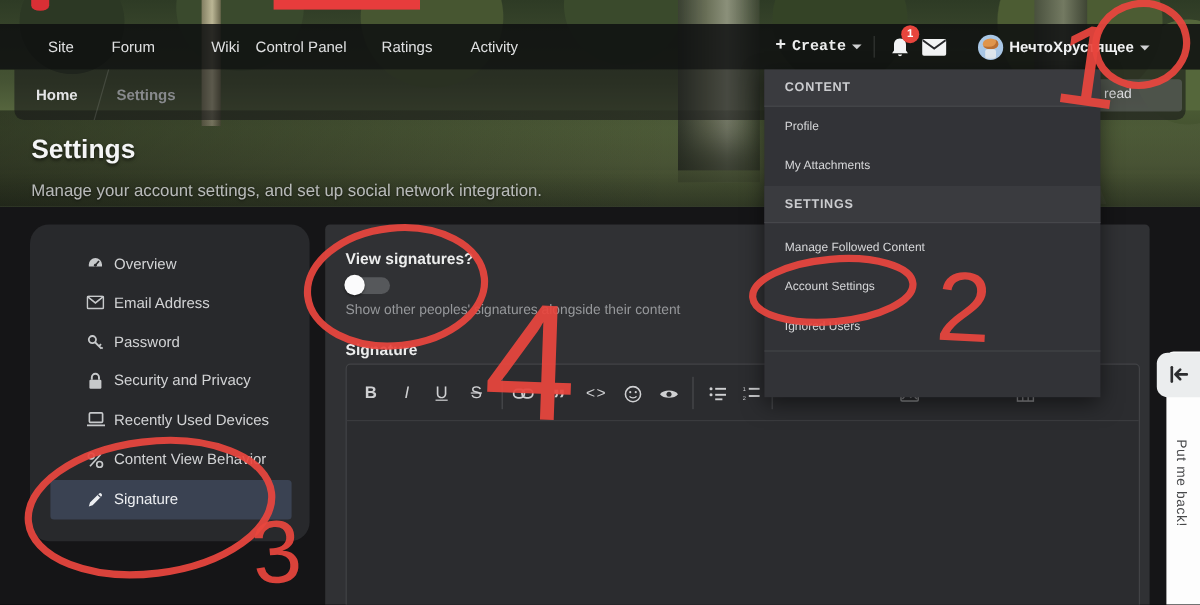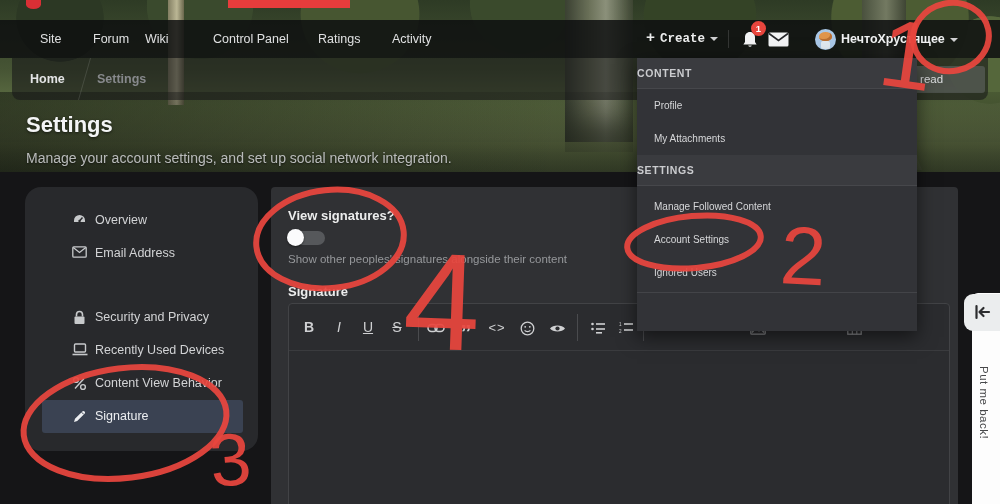--- a/index.html
+++ b/index.html
@@ -117,21 +117,21 @@
     line-height:47px; font-size:14px; cursor:pointer; }
   .ed-btn svg { vertical-align:middle; }
   .ed-div { position:absolute; top:10px; width:1px; height:27px; background:#4a4b4e; }
   .ed-area { position:absolute; left:0; top:48px; width:660px; height:165px; cursor:text; }
 
   
   .dropdown { position:absolute; left:637px; top:58px; width:280px; height:273px;
     background:#323337; box-shadow:0 6px 18px rgba(0,0,0,0.55); z-index:40; }
   .dd-head { position:absolute; left:0; width:280px; height:31px; background:#3a3b3f;
     border-bottom:1px solid #46474b; color:#cbcccf; font-size:10.5px; font-weight:bold;
-    letter-spacing:0.6px; line-height:31px; }
+    letter-spacing:0.6px; line-height:31px; padding-left:17px; }
   .dd-item { position:absolute; left:0; width:280px; height:33px; color:#d6d7d9; font-size:10px;
     line-height:33px; padding-left:17px; cursor:pointer; }
   .dd-sep { position:absolute; left:0; width:280px; height:1px; background:#434448; }
 
   
   .putback-strip { position:absolute; left:972px; top:293px; width:28px; height:211px;
     background:#fdfdfd; border-radius:6px 0 0 0; z-index:50; }
   .putback-btn { position:absolute; left:964px; top:294px; width:36px; height:37px;
     background:#ebedee; border-radius:9px 0 0 9px; z-index:51; cursor:pointer; }
   .putback-btn svg { position:absolute; left:8px; top:8px; }
@@ -156,21 +156,21 @@
     <div class="hero-grass"></div>
     <div class="hero-shade"></div>
     <div class="hero-shade-left"></div>
   </div>
   <div class="top-red-btn"></div>
   <div class="top-red-logo"></div>
 
   <div class="navbar">
     <div class="nav-item" style="left:40px">Site</div>
     <div class="nav-item" style="left:93px">Forum</div>
-    <div class="nav-item" style="left:145px">Wiki</div>
+    <div class="nav-item" style="left:176px">Wiki</div>
     <div class="nav-item" style="left:213px">Control Panel</div>
     <div class="nav-item" style="left:318px">Ratings</div>
     <div class="nav-item" style="left:392px">Activity</div>
 
     <div class="create-btn">
       <span class="create-plus">+</span><span>Create</span><span class="caret"></span>
     </div>
     <div class="nav-sep"></div>
 
     <div class="bell-wrap">
@@ -218,20 +218,29 @@
       <span class="lbl">Overview</span>
     </div>
     <div class="side-item" style="top:50px">
       <span class="ic">
         <svg width="15" height="12" viewBox="0 0 15 12">
             <rect x="0.8" y="0.8" width="13.4" height="10.4" rx="1" fill="none" stroke="#c7c9cb" stroke-width="1.3"></rect>
             <path d="M1.2 1.4 L7.5 6.4 L13.8 1.4" stroke="#c7c9cb" stroke-width="1.3" fill="none"></path>
           </svg>
       </span>
       <span class="lbl">Email Address</span>
+    </div>
+    <div class="side-item" style="top:82px">
+      <span class="ic">
+        <svg width="15" height="15" viewBox="0 0 15 15">
+            <circle cx="5" cy="5" r="3" fill="none" stroke="#c7c9cb" stroke-width="1.5"></circle>
+            <path d="M7.2 7.2 L12.5 12.5 M10.5 10.5 L12.2 8.8 M12.5 12.5 L13.5 11.5" stroke="#c7c9cb" stroke-width="1.5" fill="none"></path>
+          </svg>
+      </span>
+      <span class="lbl">Password</span>
     </div>
     <div class="side-item" style="top:114px">
       <span class="ic">
         <svg width="15" height="15" viewBox="0 0 15 15">
             <rect x="2.5" y="6.5" width="10" height="7.5" rx="1" fill="#c7c9cb"></rect>
             <path d="M4.5 6.5 V4.5 a3 3 0 0 1 6 0 V6.5" fill="none" stroke="#c7c9cb" stroke-width="1.6"></path>
           </svg>
       </span>
       <span class="lbl">Security and Privacy</span>
     </div>

